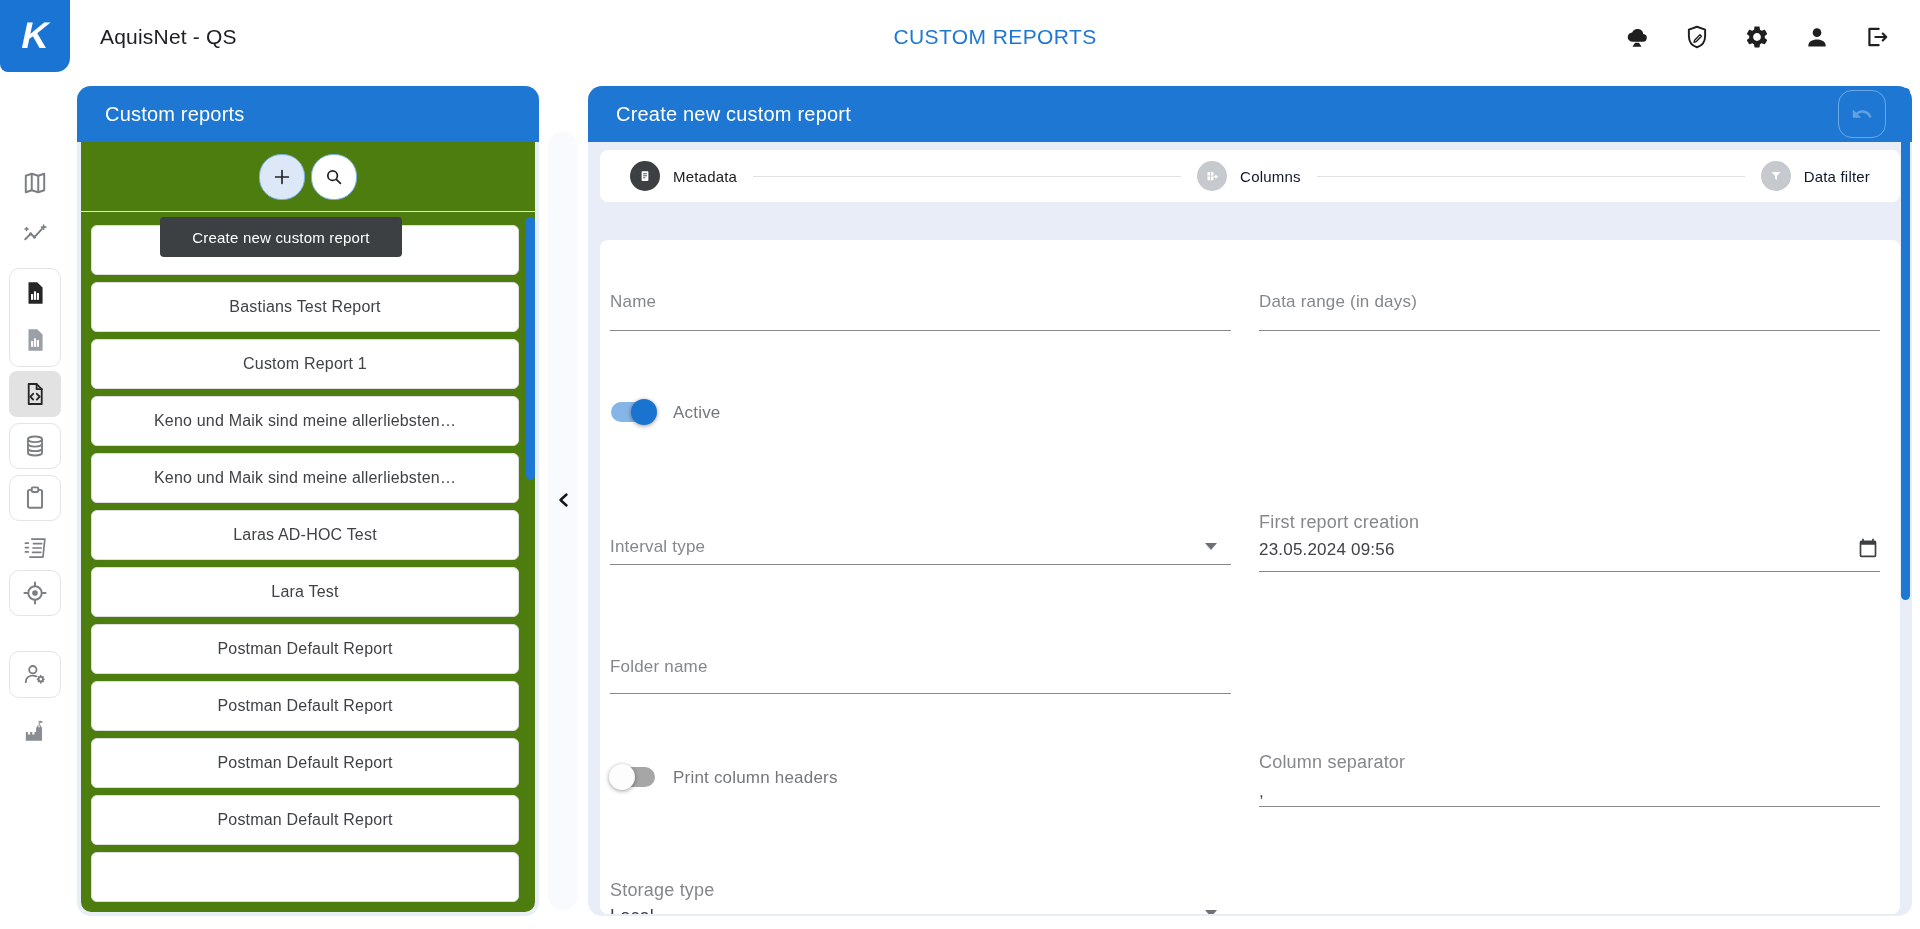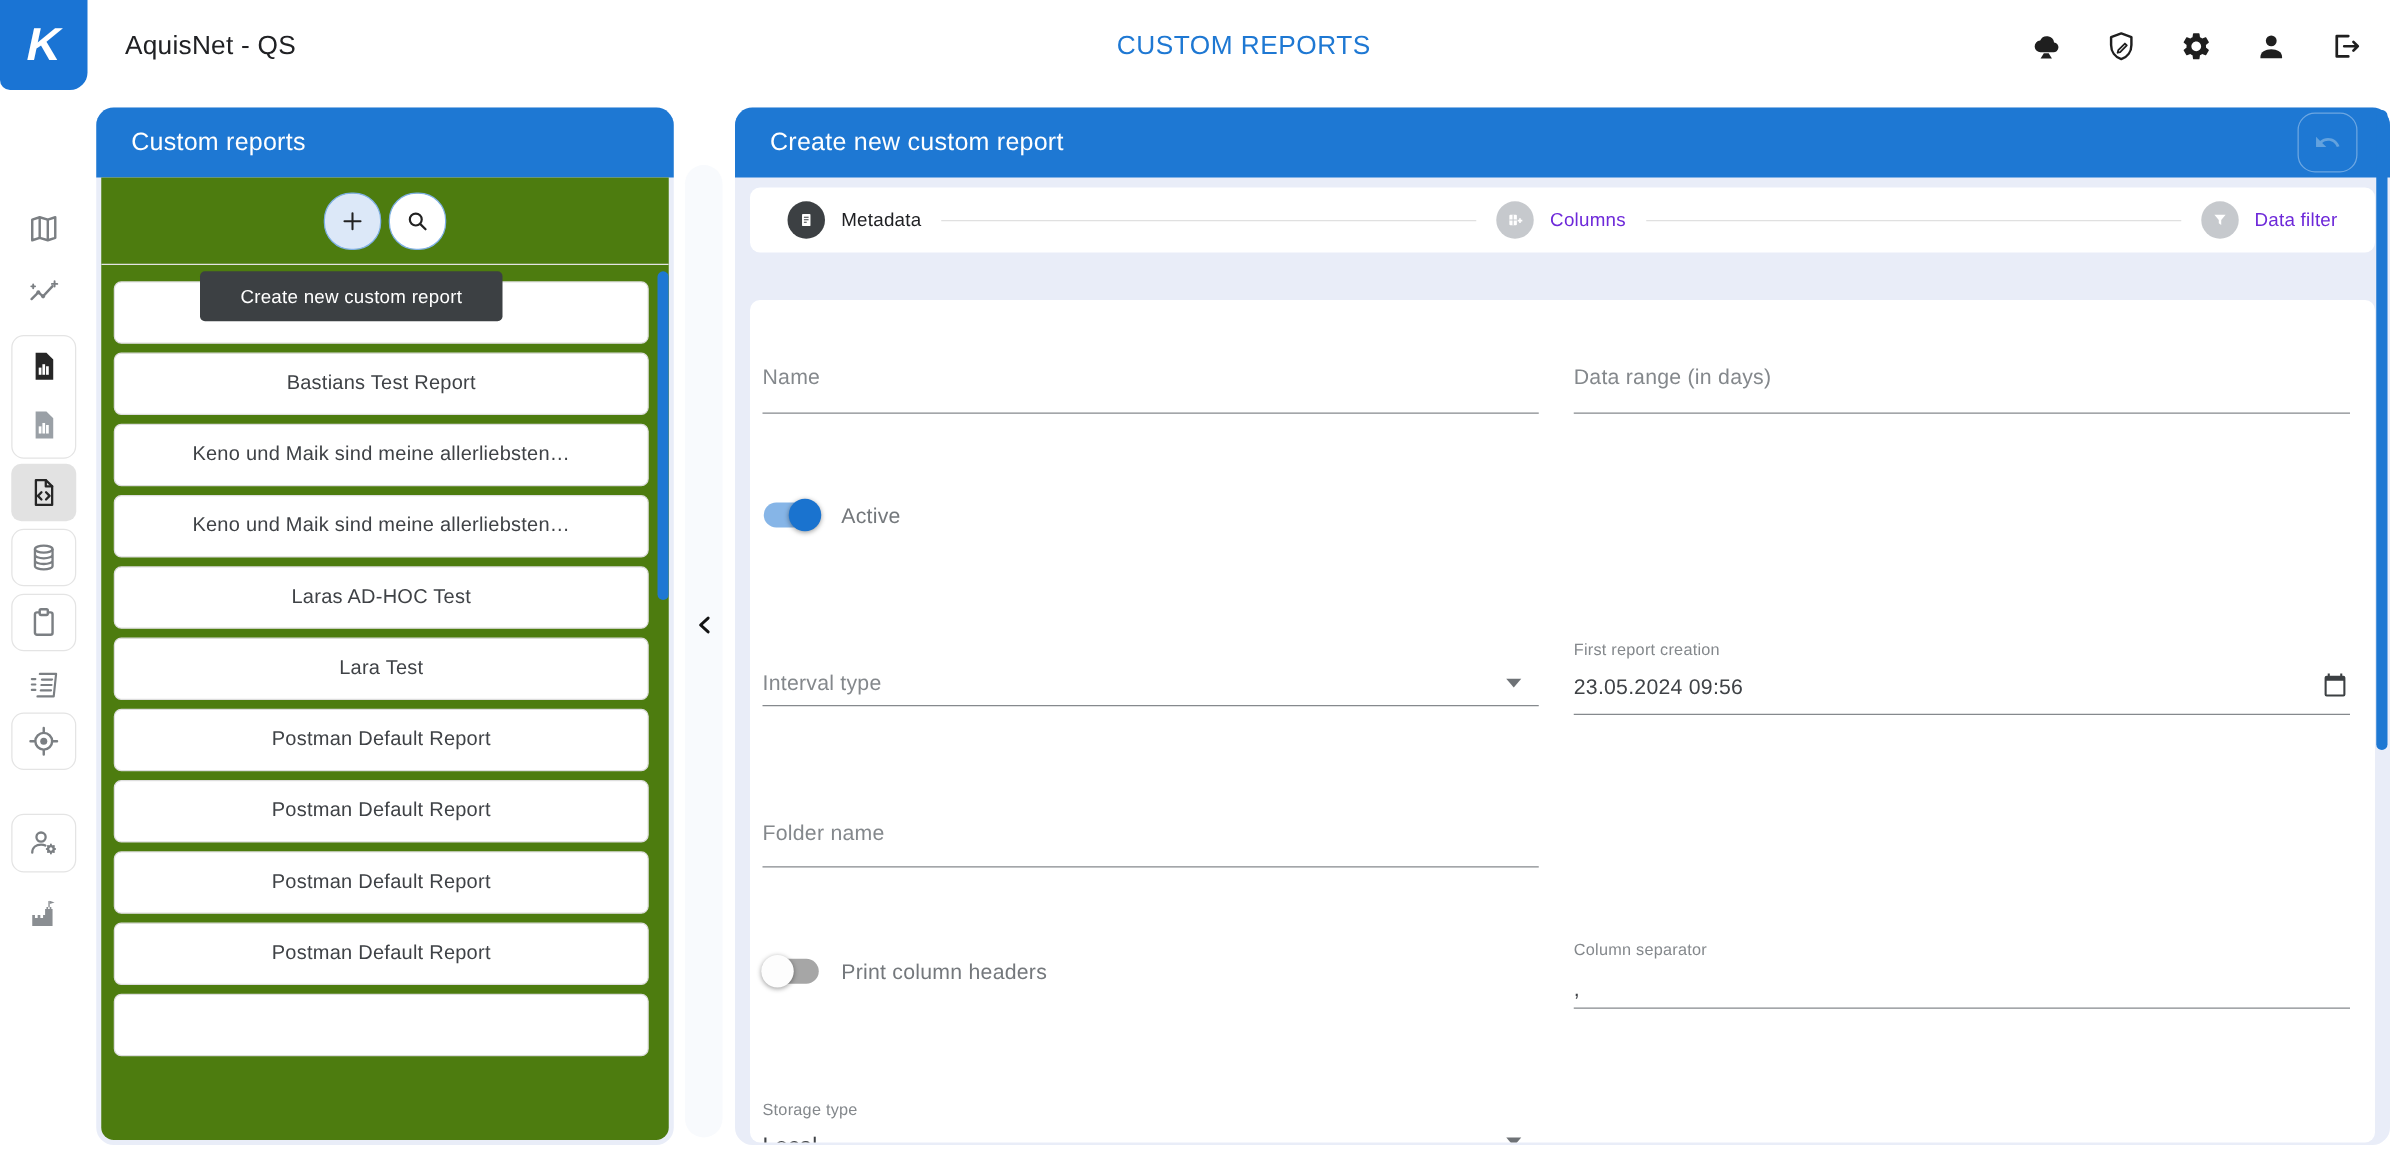--- a/index.html
+++ b/index.html
@@ -67,28 +67,28 @@
   
   .main-panel{left:588px;width:1324px;height:830px;}
   .undo-btn{position:absolute;right:26px;top:4px;width:48px;height:48px;border:1.5px solid rgba(255,255,255,.35);
     border-radius:14px;display:flex;align-items:center;justify-content:center;cursor:pointer;}
   .stepper-card{position:absolute;left:12px;right:12px;top:64px;height:52px;background:#fff;border-radius:8px;
     display:flex;align-items:center;padding:0 30px;}
   .step{display:flex;align-items:center;gap:13px;cursor:pointer;}
   .step-circle{width:30px;height:30px;border-radius:50%;background:#c6c9cd;display:flex;
     align-items:center;justify-content:center;flex:none;}
   .step.active .step-circle{background:#3c4043;}
-  .step-label{font-size:15px;color:#6d28d9;letter-spacing:.2px;}
+  .step-label{font-size:15px;color:#0f172a;letter-spacing:.2px;}
   .step.active .step-label{color:#202124;}
   .connector{flex:1;height:1px;background:#e0e0e0;margin:0 16px;}
 
   .form-card{position:absolute;left:12px;right:12px;top:154px;bottom:2px;background:#fff;border-radius:8px;
     overflow:hidden;}
   .fld-label{position:absolute;font-size:17px;color:var(--label);letter-spacing:.2px;}
-  .fld-small{position:absolute;font-size:13px;color:var(--label);letter-spacing:.2px;}
+  .fld-small{position:absolute;font-size:18px;color:var(--label);letter-spacing:.2px;}
   .fld-value{position:absolute;font-size:17px;color:#3f4246;letter-spacing:.2px;text-align:right;}
   .fld-line{position:absolute;height:1px;background:var(--line);}
   .caret{position:absolute;width:0;height:0;border-left:6px solid transparent;
     border-right:6px solid transparent;border-top:7px solid #6e7276;cursor:pointer;}
 
   .toggle{position:absolute;width:44px;height:20px;border-radius:10px;cursor:pointer;}
   .toggle .thumb{position:absolute;top:-3px;width:26px;height:26px;border-radius:50%;
     box-shadow:0 1px 4px rgba(0,0,0,.4);}
   .toggle.on{background:#86b5e7;}
   .toggle.on .thumb{right:-2px;background:#1a73cf;}
@@ -253,20 +253,21 @@
       <div class="tool-btn">
         <svg viewBox="0 0 24 24" width="22" height="22" fill="none" stroke="#222" stroke-width="1.9" stroke-linecap="round">
           <circle cx="10.5" cy="10.5" r="5.2"></circle>
             <path d="M14.5 14.5 19 19"></path>
         </svg>
       </div>
     </div>
     <div class="report-list">
       <div class="report-item"></div>
       <div class="report-item">Bastians Test Report</div>
+      <div class="report-item">Custom Report 1</div>
       <div class="report-item">Keno und Maik sind meine allerliebsten…</div>
       <div class="report-item">Keno und Maik sind meine allerliebsten…</div>
       <div class="report-item">Laras AD-HOC Test</div>
       <div class="report-item">Lara Test</div>
       <div class="report-item">Postman Default Report</div>
       <div class="report-item">Postman Default Report</div>
       <div class="report-item">Postman Default Report</div>
       <div class="report-item">Postman Default Report</div>
       <div class="report-item"></div>
     </div>

